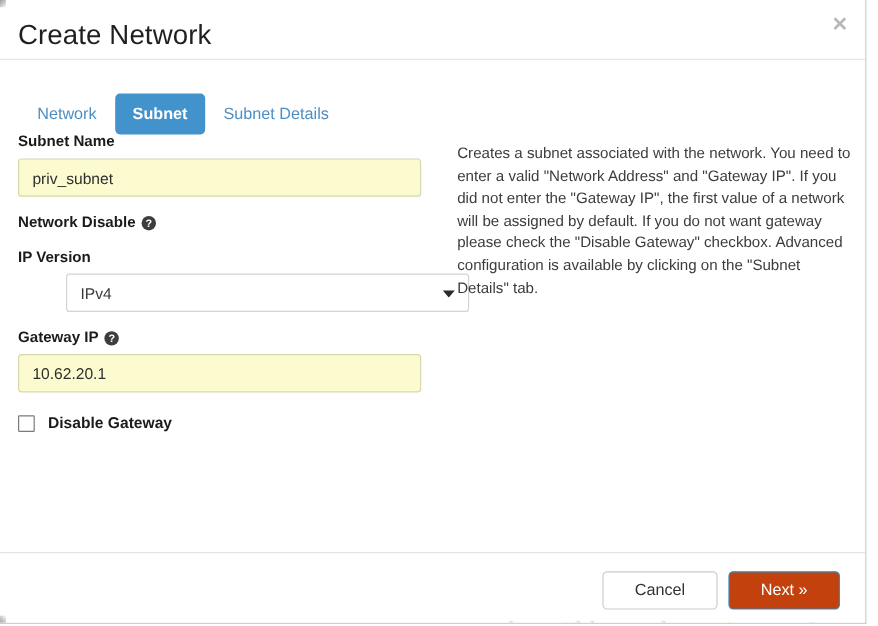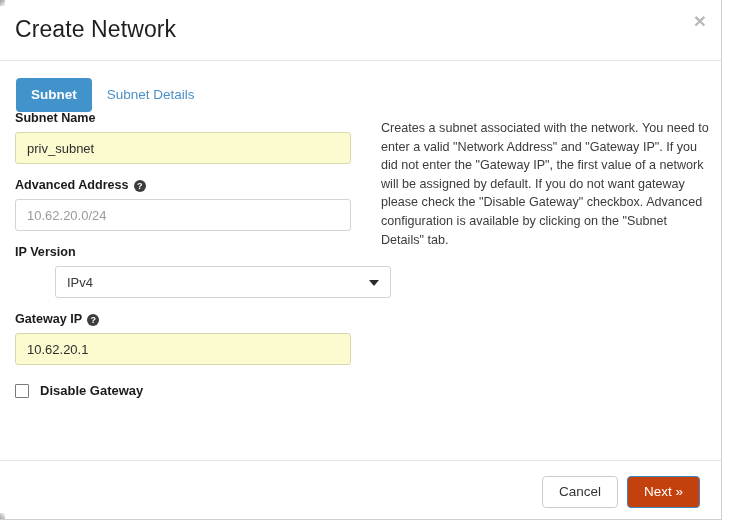--- a/index.html
+++ b/index.html
@@ -22,21 +22,21 @@
     background: #ffffff;
     border-right: 1px solid #cfcfcf;
     border-bottom: 1px solid #cfcfcf;
     box-sizing: border-box;
     overflow: hidden;
   }
 
   
   .modal-header {
     position: relative;
-    height: 61px;
+    height: 50px;
     border-bottom: 1px solid #e5e5e5;
     box-sizing: border-box;
   }
   .modal-title {
     position: absolute;
     left: 15px;
     top: 16px;
     font-size: 23px;
     font-weight: normal;
     color: #1f1f1f;
@@ -221,21 +221,21 @@
     position: absolute;
     right: 21px;
     top: 15px;
     display: flex;
     gap: 9px;
   }
   .btn {
     font-family: "Liberation Sans", sans-serif;
     font-size: 13.5px;
     line-height: 16px;
-    padding: 7px 16px;
+    padding: 7px 26px;
     border-radius: 4px;
     border: 1px solid #cccccc;
     background: #ffffff;
     color: #333333;
     cursor: pointer;
     white-space: nowrap;
   }
   .btn-primary {
     background: #c2410c;
     border-color: #3b86bd;
@@ -272,41 +272,41 @@
 <div class="modal">
 
   <div class="corner-nub"></div>
 
   <div class="modal-header">
     <div class="modal-title">Create Network</div>
     <div class="close-icon">×</div>
   </div>
 
   <div class="tabs">
+    <div class="tab">Network</div>
     <div class="tab active">Subnet</div>
     <div class="tab">Subnet Details</div>
   </div>
 
   <div class="modal-body">
 
     <div class="form-col">
 
       <div class="field">
         <div class="field-label">
           <span>Subnet Name</span>
         </div>
         <input class="text-input autofilled" type="text" value="priv_subnet" style="">
       </div>
 
       <div class="field">
         <div class="field-label">
-          <span>Advanced Address</span>
+          <span>Network Disable</span>
           <span class="help-icon">?</span>
         </div>
-        <input class="text-input" type="text" placeholder="10.62.20.0/24" style="">
       </div>
 
       <div class="field">
         <div class="field-label">
           <span>IP Version</span>
         </div>
         <div class="select-wrap">
           <div class="select-input">
             <span>IPv4</span>
           </div>

